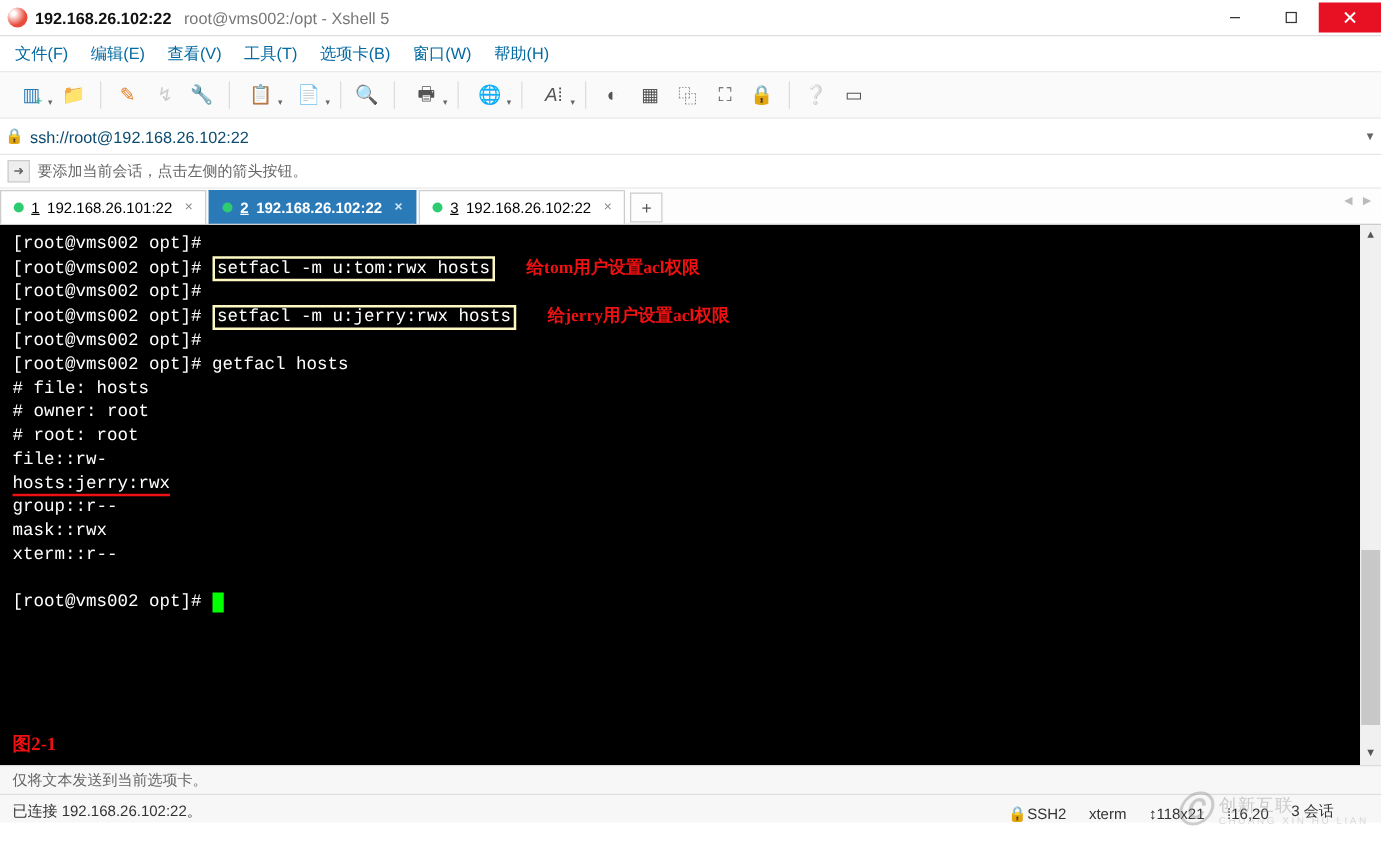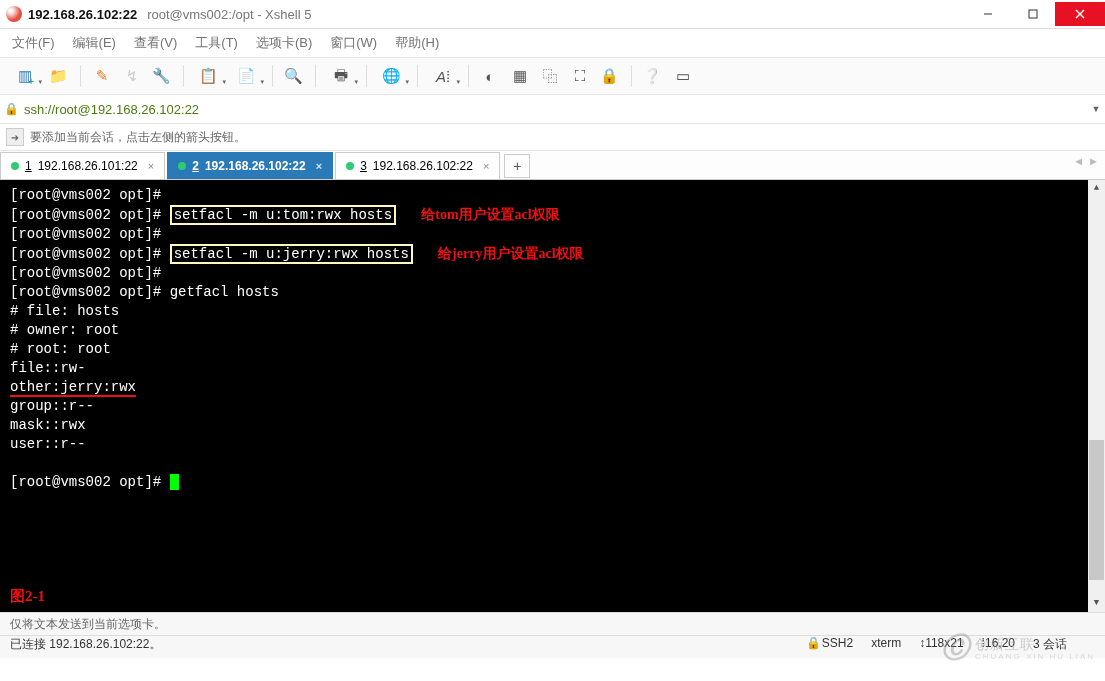--- a/index.html
+++ b/index.html
@@ -5,34 +5,34 @@
 body{margin:0;padding:0;font-family:"Microsoft YaHei",Arial,sans-serif;font-size:12px;background:#fff;color:#000;width:1105px;height:681px;overflow:hidden;position:relative}
 .titlebar{height:28px;background:#fff;display:flex;align-items:center;border-bottom:1px solid #ddd}
 .titlebar .logo{width:16px;height:16px;margin:0 6px 0 6px;background:radial-gradient(circle at 30% 30%,#fff 10%,#e74c3c 60%);border-radius:50%}
 .titlebar .title1{font-weight:bold;font-size:13px;color:#111;margin-right:10px}
 .titlebar .title2{font-size:13px;color:#777}
 .titlebar .spacer{flex:1}
 .winbtn{width:45px;height:24px;display:flex;align-items:center;justify-content:center;font-size:11px;color:#333}
 .winbtn.min svg,.winbtn.max svg{width:10px;height:10px}
 .winbtn.close{background:#e81123;color:#fff;width:50px;height:24px}
 .menubar{height:28px;display:flex;align-items:center;padding:0 12px;gap:18px;border-bottom:1px solid #e5e5e5}
-.menubar span{font-size:13px;color:#737373}
+.menubar span{font-size:13px;color:#0369a1}
 .toolbar{height:36px;display:flex;align-items:center;padding:0 8px;gap:4px;border-bottom:1px solid #e5e5e5;background:#fafafa}
 .tb-btn{display:inline-flex;align-items:center;justify-content:center;width:26px;height:26px;position:relative}
 .tb-btn.wider{width:34px}
 .tb-btn .dd{position:absolute;right:0;bottom:3px;font-size:7px;color:#666}
 .tb-sep{width:1px;height:22px;background:#ddd;margin:0 4px}
 .tb-icon{font-size:15px;color:#555}
 .tb-icon.green{color:#2a8}
 .tb-icon.orange{color:#e67e22}
 .tb-icon.blue{color:#2a7ab8}
 .tb-icon.bluedk{color:#36648b}
 .addrbar{height:28px;display:flex;align-items:center;border-bottom:1px solid #e5e5e5;background:#fff}
 .addrbar .lock{width:24px;text-align:center;color:#777;font-size:12px}
-.addrbar .addr{flex:1;color:#4d7c0f;font-size:13px}
+.addrbar .addr{flex:1;color:#0c4a6e;font-size:13px}
 .addrbar .ddarrow{width:18px;text-align:center;color:#666;font-size:9px}
 .infobar{height:26px;display:flex;align-items:center;padding:0 6px;background:#fff;border-bottom:1px solid #e5e5e5;color:#666;font-size:12px;gap:6px}
 .infobar .arrow{width:16px;height:16px;display:inline-flex;align-items:center;justify-content:center;background:#eee;border:1px solid #ccc;font-size:10px}
 .tabbar{height:28px;display:flex;align-items:flex-end;background:#fdfdfd;border-bottom:1px solid #ccc;position:relative}
 .tab{height:26px;display:flex;align-items:center;padding:0 10px;gap:6px;border:1px solid #ccc;border-bottom:none;background:#fff;margin-right:2px;font-size:12px;position:relative}
 .tab.active{background:#2a7ab8;color:#fff;border-color:#2a7ab8;font-weight:bold}
 .tab .dot{width:8px;height:8px;border-radius:50%;background:#2ecc71}
 .tab .num{text-decoration:underline}
 .tab .close-x{font-size:11px;color:#888;margin-left:4px}
 .tab.active .close-x{color:#cfe3f2}
@@ -45,21 +45,21 @@
 .annot{color:#e11;font-weight:bold;font-family:"Microsoft YaHei"}
 .underline-red{border-bottom:2px solid #e11}
 .cursor-blk{display:inline-block;width:9px;height:16px;background:#0f0;vertical-align:text-bottom}
 .fig-label{position:absolute;bottom:6px;left:10px;color:#e11;font-weight:bold;font-family:"Microsoft YaHei";font-size:15px}
 .term-scroll{position:absolute;right:0;top:0;width:17px;height:100%;background:#f0f0f0}
 .term-scroll .thumb{position:absolute;left:1px;right:1px;top:260px;height:140px;background:#c8c8c8}
 .term-scroll .arr{position:absolute;left:0;right:0;height:17px;display:flex;align-items:center;justify-content:center;font-size:9px;color:#555;background:#f0f0f0}
 .term-scroll .arr.up{top:0}
 .term-scroll .arr.dn{bottom:0}
 .footer1{height:22px;display:flex;align-items:center;padding:0 10px;font-size:12px;color:#666;border-top:1px solid #ddd;background:#f7f7f7}
-.footer2{height:22px;display:flex;align-items:flex-start;padding:0 10px;font-size:12px;color:#333;border-top:1px solid #ddd;background:#f7f7f7;gap:18px}
+.footer2{height:22px;display:flex;align-items:flex-end;padding:0 10px;font-size:12px;color:#333;border-top:1px solid #ddd;background:#f7f7f7;gap:18px}
 .footer2 .grow{flex:1}
 .watermark{position:absolute;right:10px;bottom:14px;display:flex;align-items:center;gap:6px;opacity:.4;pointer-events:none}
 .watermark .wm-logo{font-size:28px;font-weight:bold;color:#888;font-style:italic}
 .watermark .wm-text{font-size:14px;font-weight:normal;color:#888;letter-spacing:1px}
 .watermark .wm-sub{font-size:8px;color:#aaa;letter-spacing:2px;display:block;margin-top:-2px}
 .flex{display:flex;align-items:center}
 </style>
 </head>
 <body>
 
@@ -209,24 +209,24 @@
 <div class="line"><span class="prompt">[root@vms002 opt]#</span></div>
 <div class="line"><span class="prompt">[root@vms002 opt]#</span> <span class="cmd-hl">setfacl -m u:tom:rwx hosts</span>   <span class="annot">给tom用户设置acl权限</span></div>
 <div class="line"><span class="prompt">[root@vms002 opt]#</span></div>
 <div class="line"><span class="prompt">[root@vms002 opt]#</span> <span class="cmd-hl">setfacl -m u:jerry:rwx hosts</span>   <span class="annot">给jerry用户设置acl权限</span></div>
 <div class="line"><span class="prompt">[root@vms002 opt]#</span></div>
 <div class="line"><span class="prompt">[root@vms002 opt]#</span> <span>getfacl hosts</span></div>
 <div class="line"># file: hosts</div>
 <div class="line"># owner: root</div>
 <div class="line"># root: root</div>
 <div class="line">file::rw-</div>
-<div class="line"><span class="underline-red">other:jerry:rwx</span></div>
+<div class="line"><span class="underline-red">hosts:jerry:rwx</span></div>
 <div class="line">group::r--</div>
 <div class="line">mask::rwx</div>
-<div class="line">user::r--</div>
+<div class="line">xterm::r--</div>
 <div class="line">&nbsp;</div>
 <div class="line"><span class="prompt">[root@vms002 opt]#</span> <span class="cursor-blk"></span></div>
 <div class="fig-label">图2-1</div>
 <div class="term-scroll">
   <div class="arr up">▲</div>
   <div class="thumb"></div>
   <div class="arr dn">▼</div>
 </div>
 </div>
 

